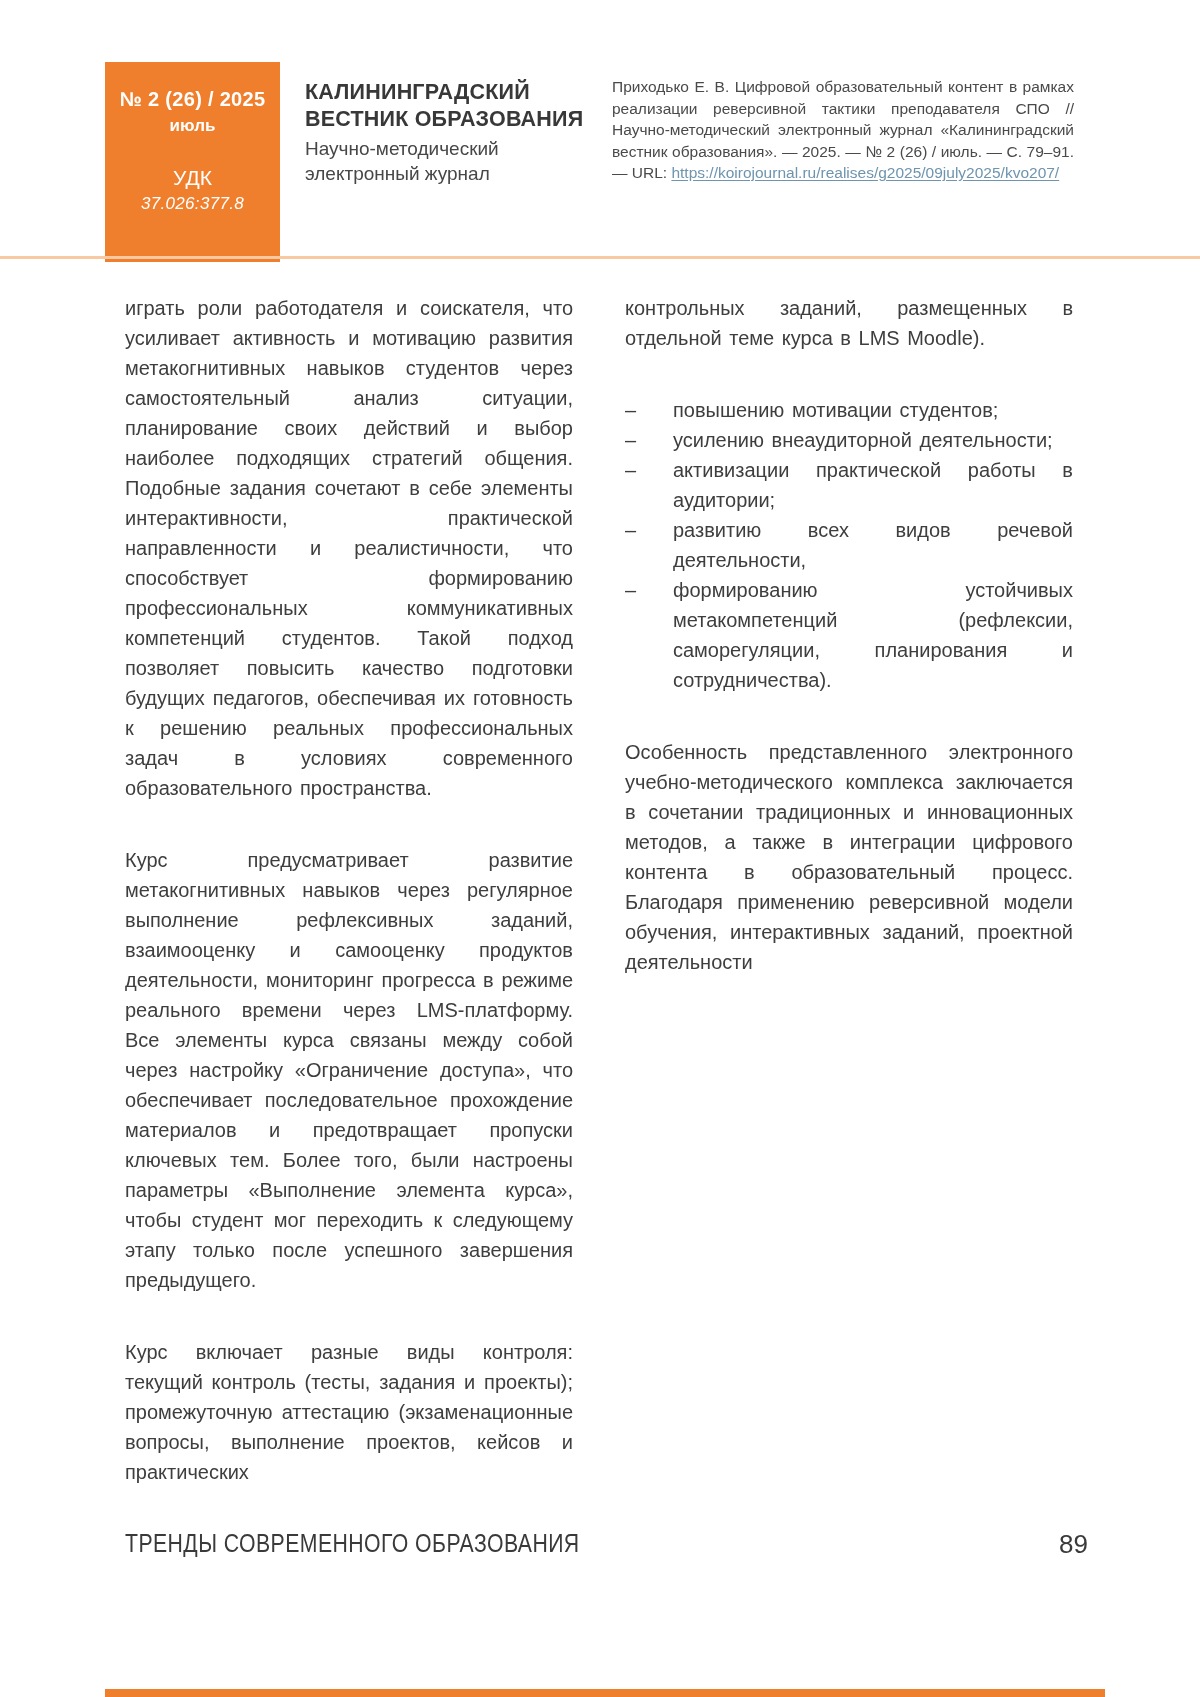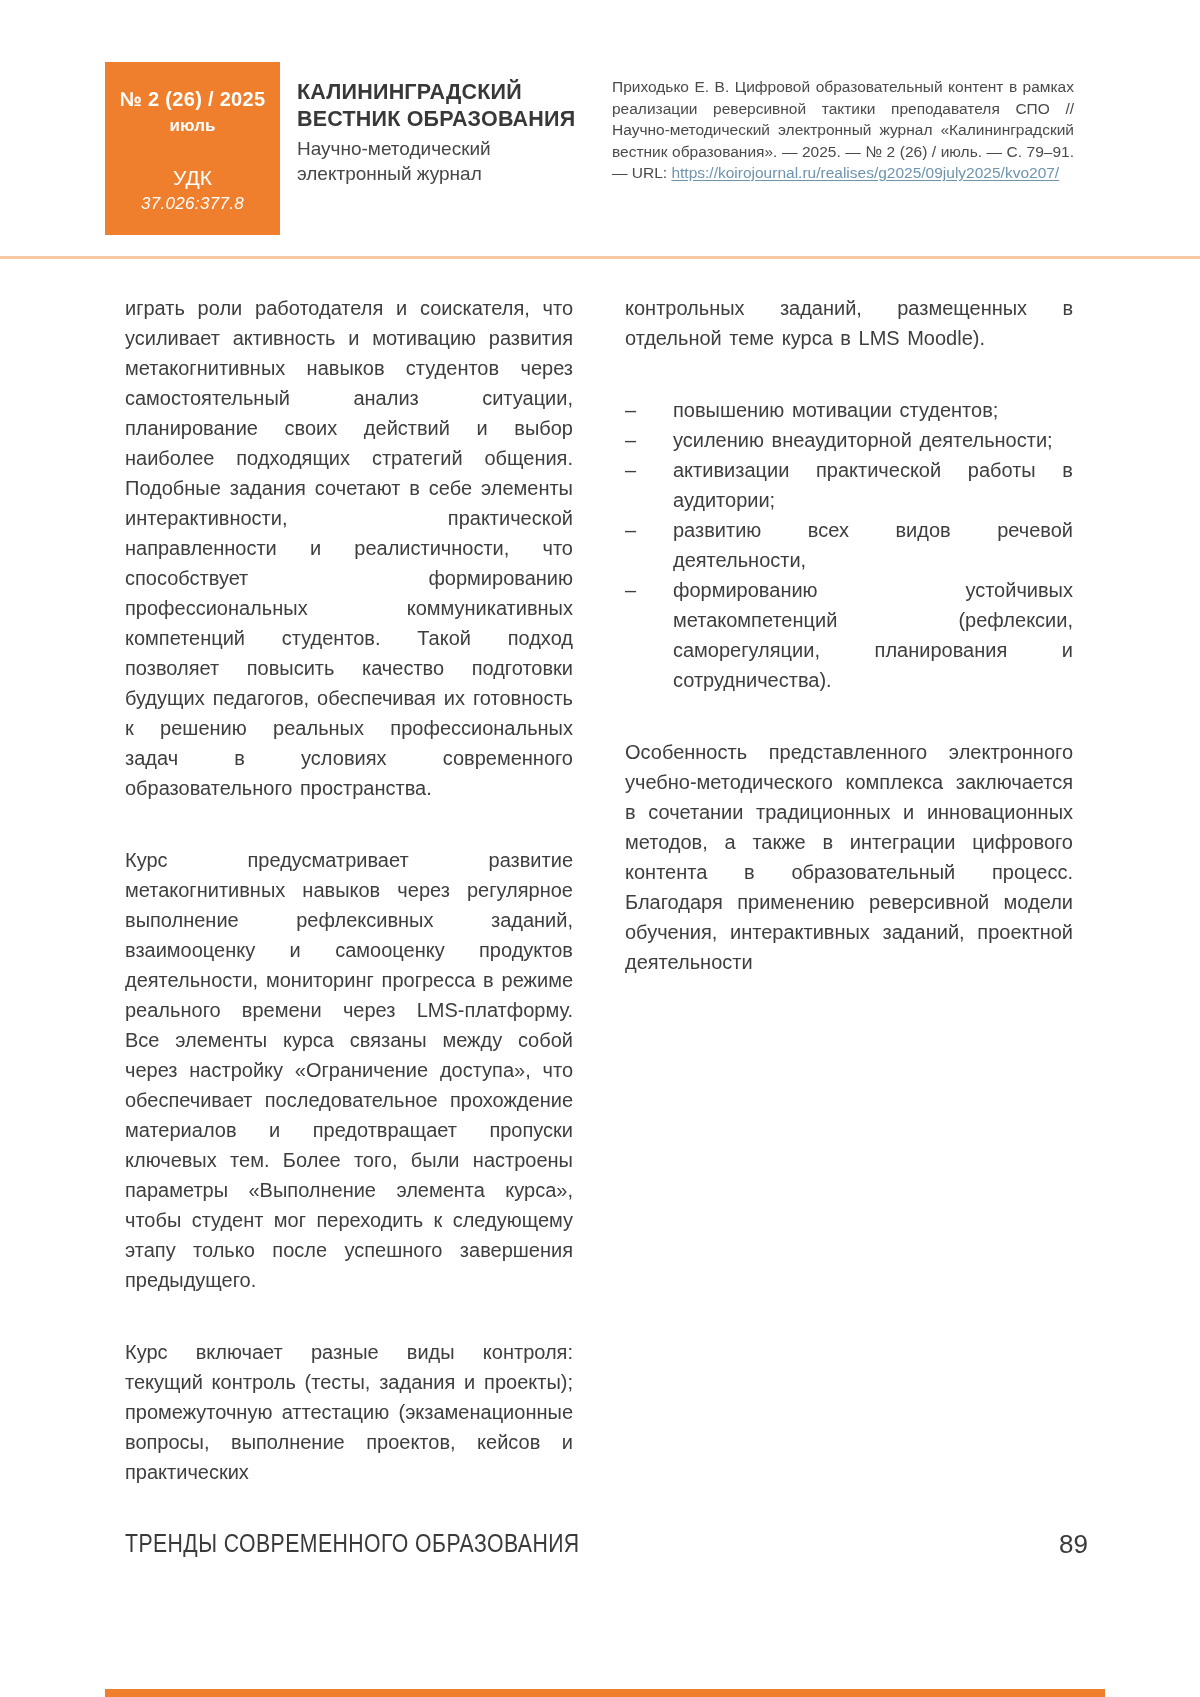--- a/index.html
+++ b/index.html
@@ -13,30 +13,30 @@
   html,body{background:#ffffff;}
   body{
     width:1200px;height:1697px;position:relative;overflow:hidden;
     font-family:"Liberation Sans","DejaVu Sans",sans-serif;
     color:var(--text-dark);
   }
   .page{position:absolute;inset:0;background:#fff;}
 
   
   .issue-box{
-    position:absolute;left:105px;top:62px;width:175px;height:173px;
+    position:absolute;left:105px;top:62px;width:175px;height:200px;
     background:var(--accent-orange);color:#fff;text-align:center;
     padding-top:26px;
   }
   .issue-no{font-size:20px;font-weight:bold;letter-spacing:.3px;}
   .issue-month{font-size:17px;font-weight:bold;margin-top:5px;}
   .udk{font-size:21px;margin-top:30px;}
   .udk-num{font-size:17px;margin-top:4px;letter-spacing:.3px;font-style:italic;}
 
-  .journal-block{position:absolute;left:297px;top:79px;}
+  .journal-block{position:absolute;left:305px;top:79px;}
   .j-title{font-size:21.5px;font-weight:bold;line-height:26.5px;color:#383838;letter-spacing:.2px;}
   .j-sub{font-size:19px;line-height:24.5px;color:#474747;}
   .j-sub.first{margin-top:5px;}
 
   .citation{
     position:absolute;left:612px;top:76px;width:462px;
     font-size:15.5px;line-height:21.5px;text-align:justify;
     color:var(--text-citation);
   }
   .citation-link{color:var(--link-blue);text-decoration:underline;text-underline-offset:2px;cursor:pointer;}

